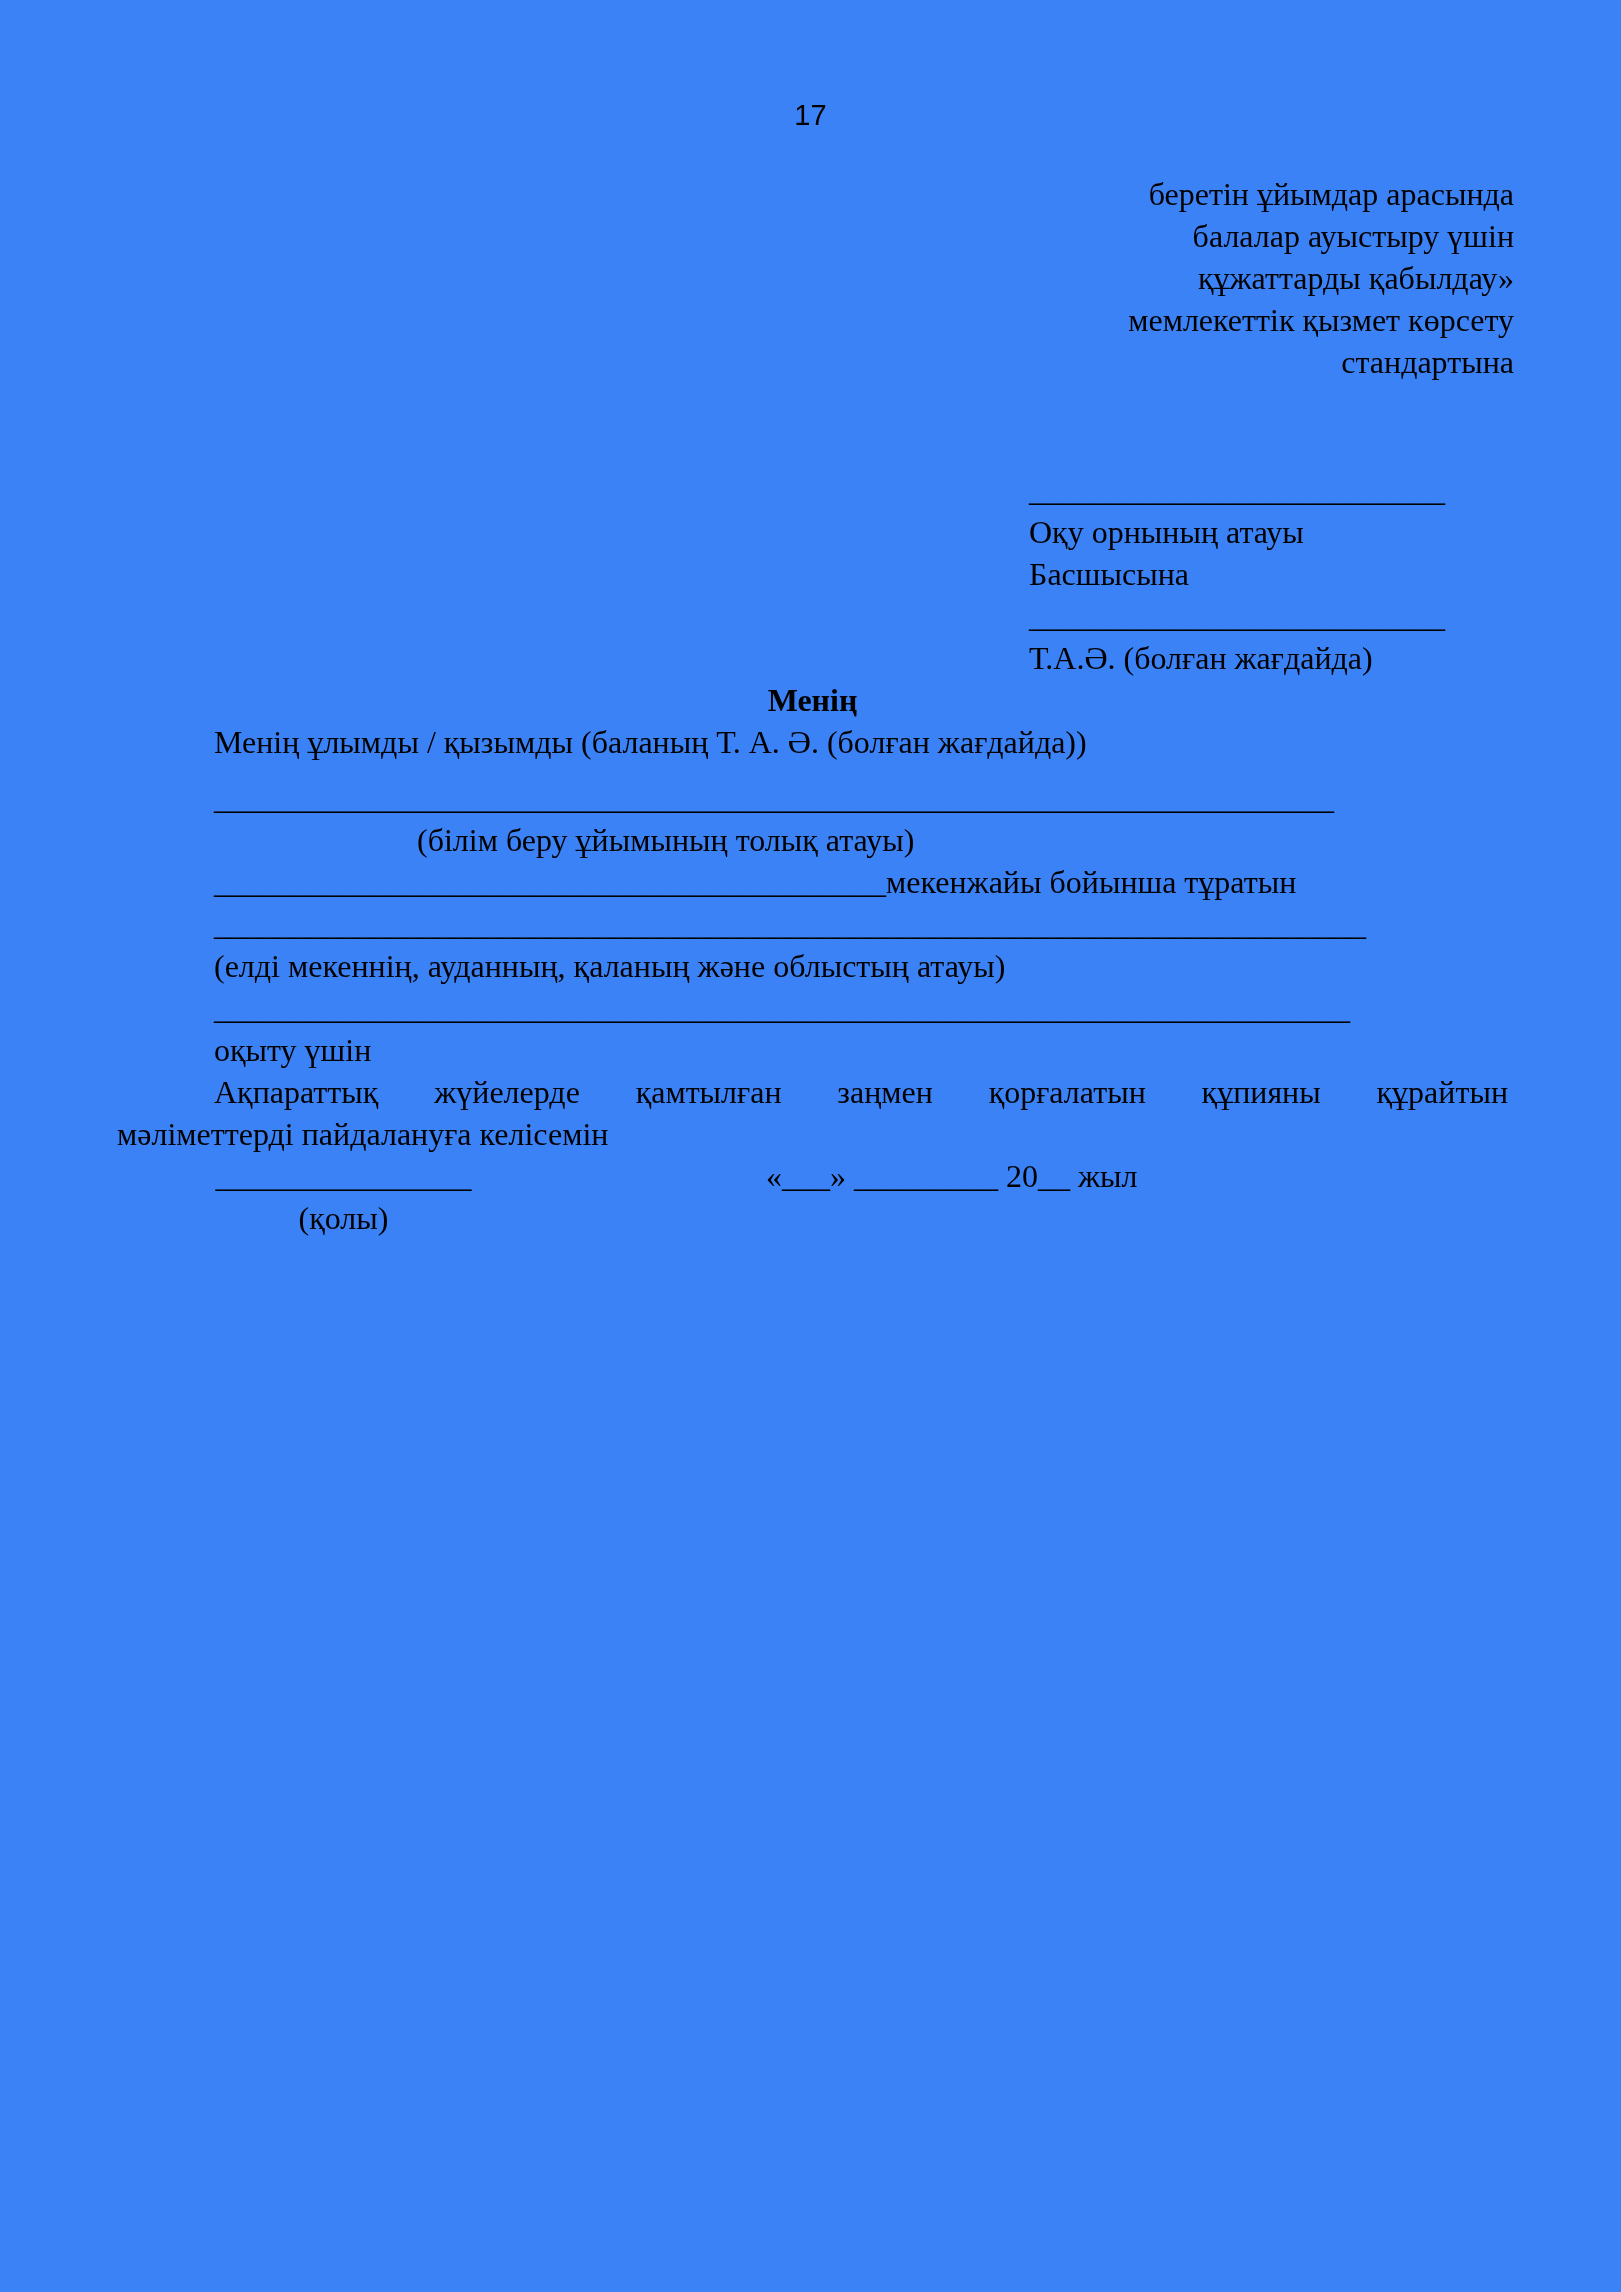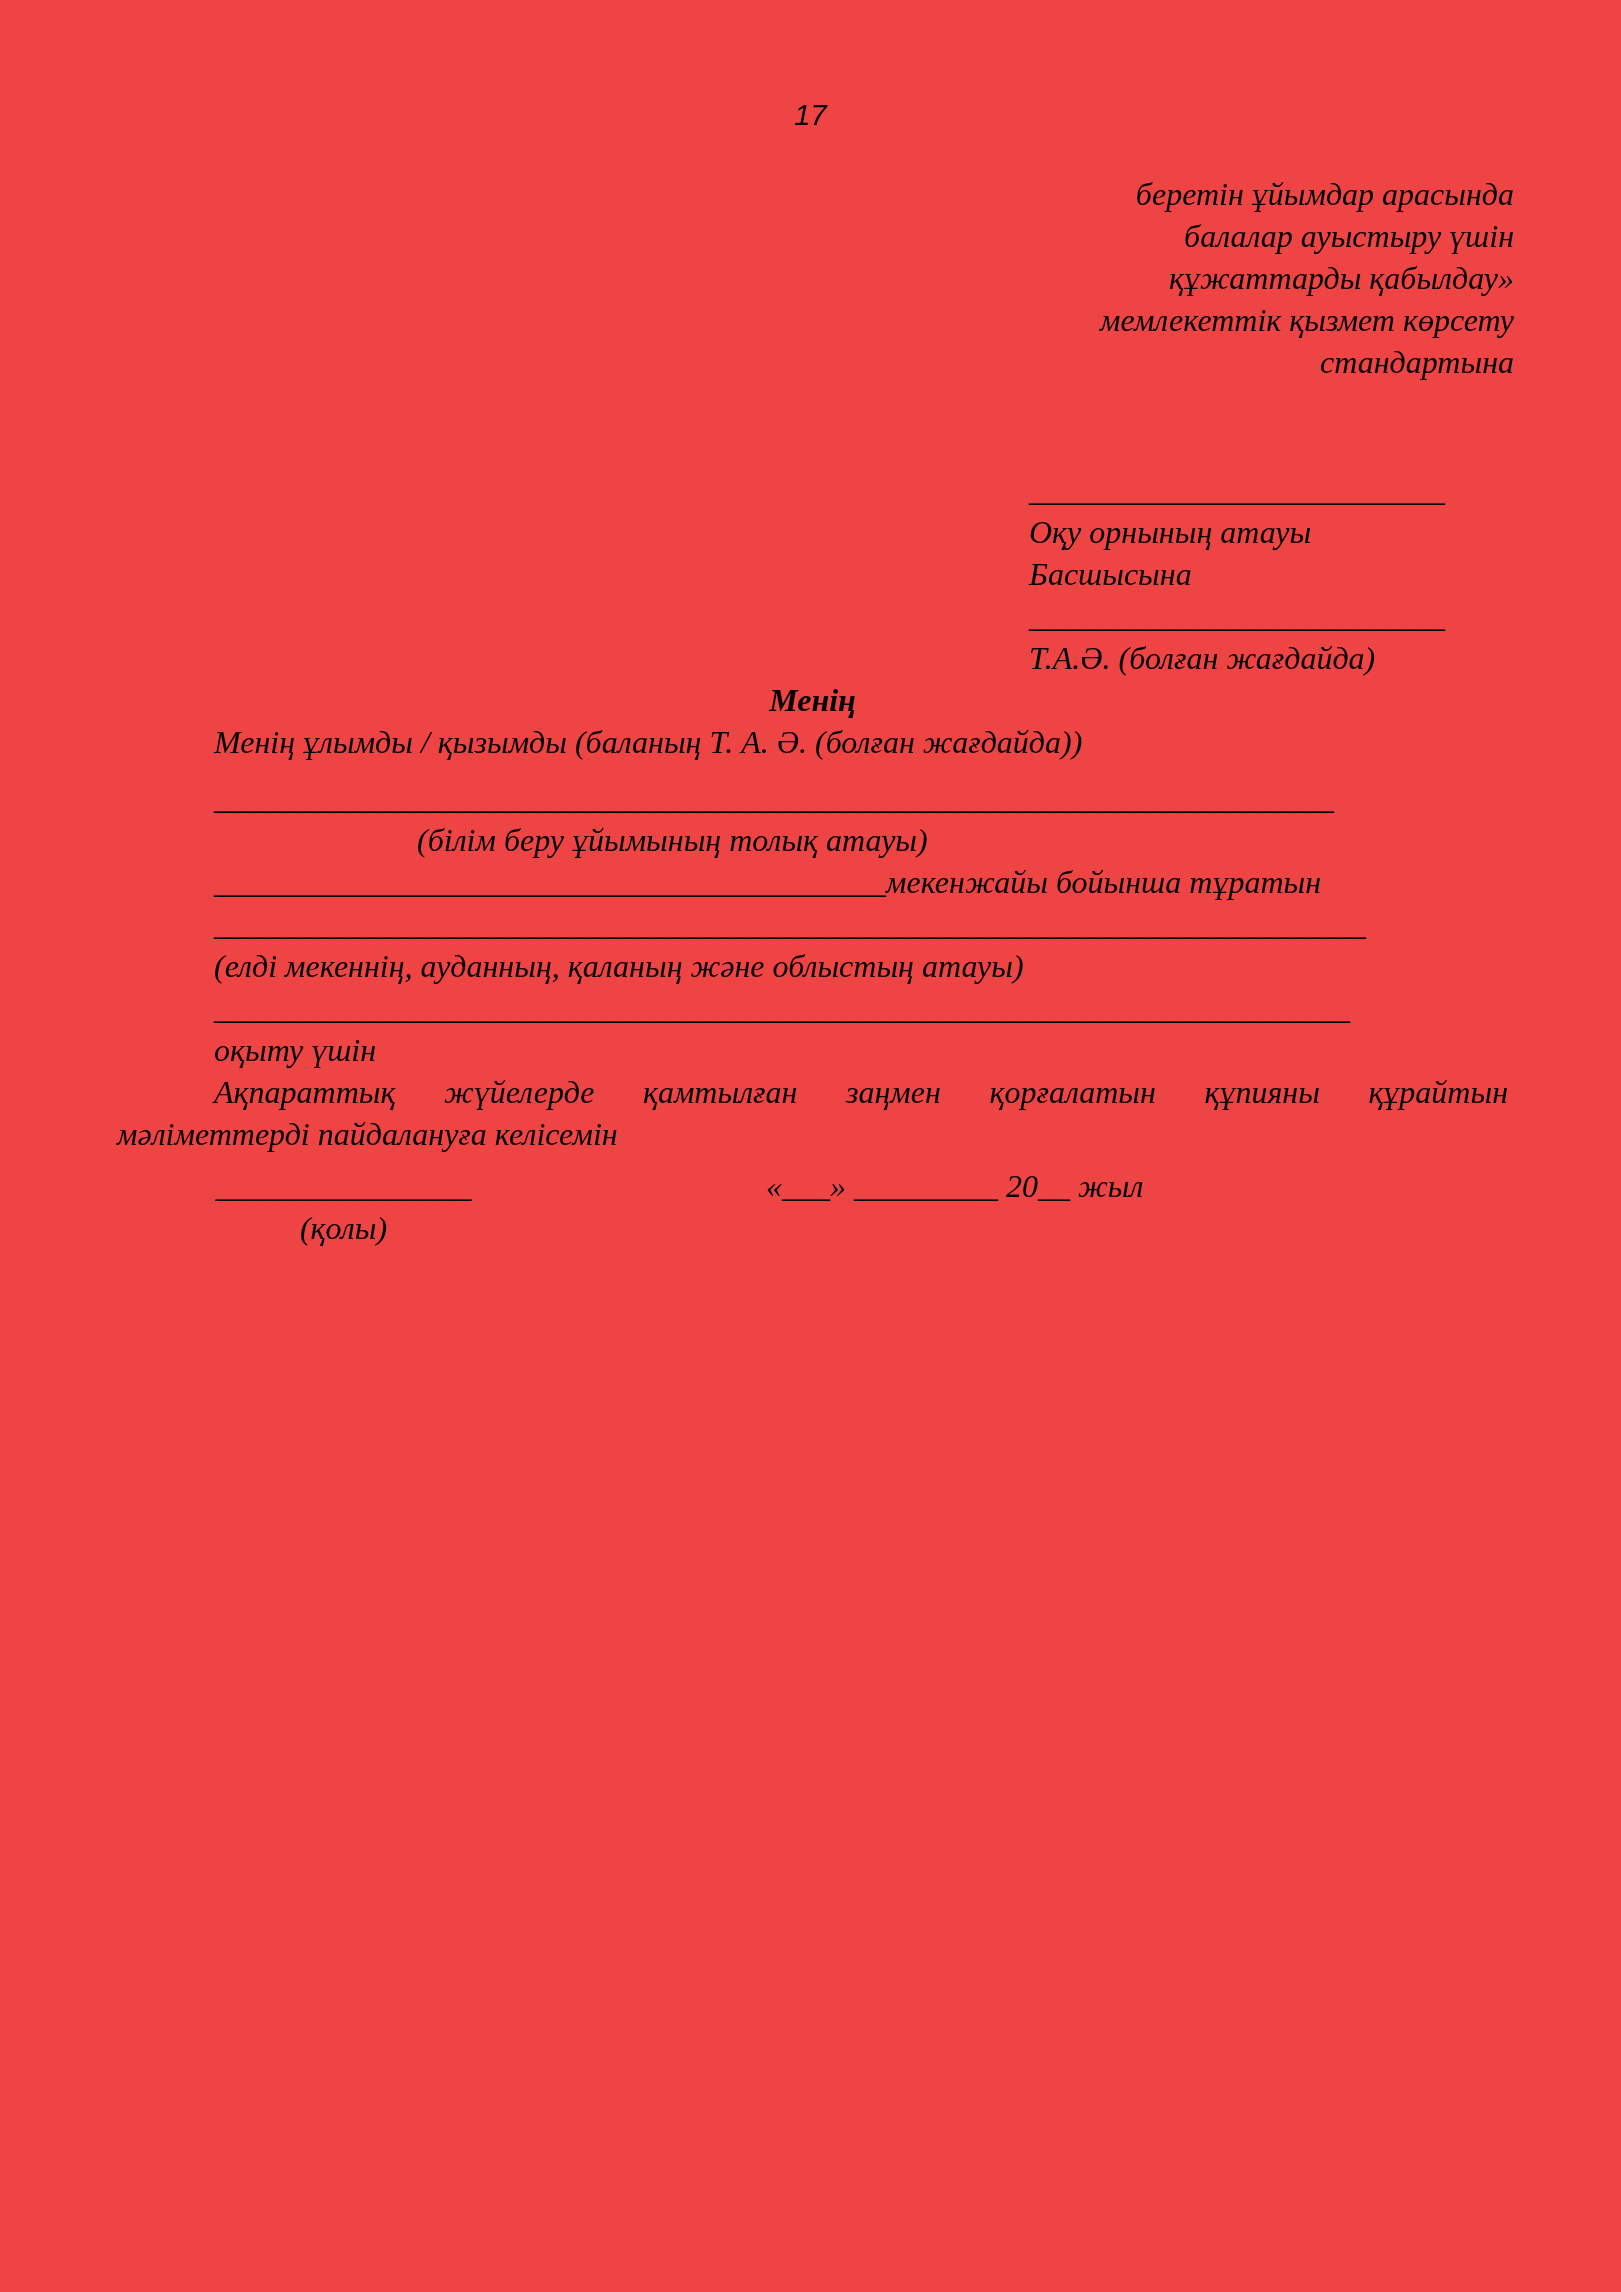--- a/index.html
+++ b/index.html
@@ -1,27 +1,26 @@
 <!DOCTYPE html>
 <html><head>
 <meta charset="utf-8">
 <style>
   html, body { margin: 0; padding: 0; background: #888; }
   .page {
     position: relative;
     width: 1621px;
     height: 2293px;
     margin: 0 auto;
-    background: #ef4444;
+    background: #3b82f6;
     color: #000000;
     font-family: "Liberation Serif", "DejaVu Serif", serif;
     font-size: 32px;
     line-height: 42px;
     overflow: hidden;
-    font-style: italic;
   }
   .page-number {
     position: absolute;
     top: 94px; left: 0;
     width: 100%;
     text-align: center;
     font-family: "Liberation Sans", "DejaVu Sans", sans-serif;
     font-size: 29px;
   }
   .appendix {
@@ -56,21 +55,21 @@
   .indent { padding-left: 97px; }
   .gap-sm { margin-top: 13.7px; }
   .caption-school { padding-left: 300px; }
   .consent-justified {
     margin-left: 97px;
     width: 1294px;
     text-align: justify;
     text-align-last: justify;
     white-space: nowrap;
   }
-  .sig-row { display: flex; margin-top: 10px; }
+  .sig-row { display: flex; margin-top: 0; }
   .sig-col {
     margin-left: 97px;
     width: 259px;
     text-align: center;
     flex: 0 0 auto;
   }
   .sig-date { margin-left: 293px; white-space: nowrap; }
 </style>
 </head>
 <body>

